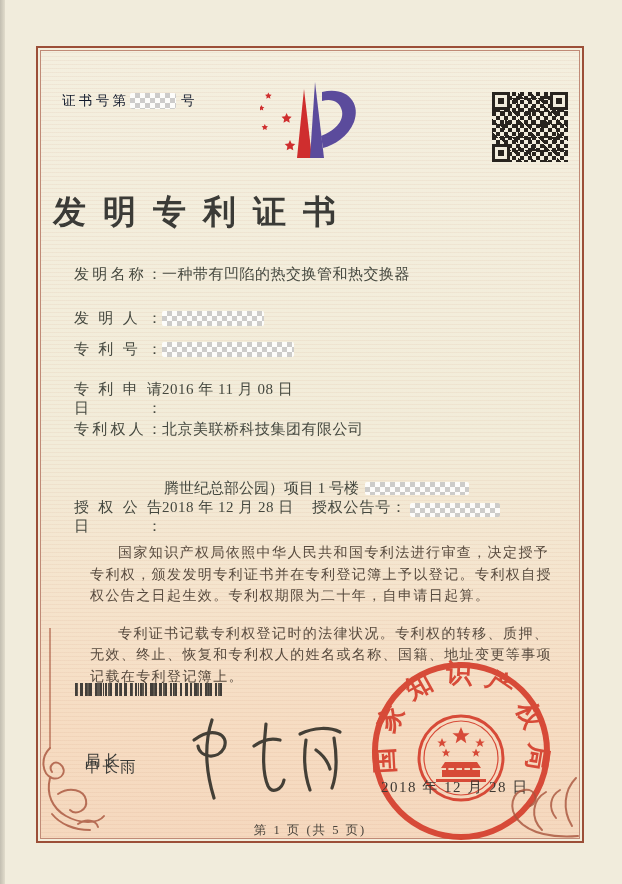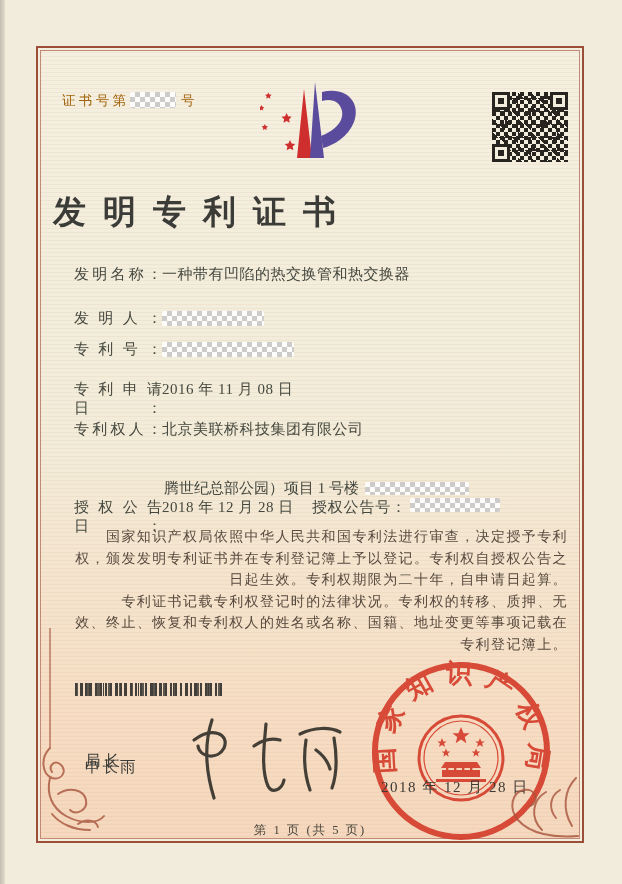--- a/index.html
+++ b/index.html
@@ -15,46 +15,46 @@
   
   .frame {
     position:absolute; left:36px; top:46px; width:548px; height:797px;
     border:2px solid #9c4f38; box-sizing:border-box;
     box-shadow: inset 0 0 0 2px #f3eedd, inset 0 0 0 3px #c08a76;
     background:
       repeating-linear-gradient(0deg, rgba(190,120,88,0.08) 0 1px, rgba(0,0,0,0) 1px 4px),
       linear-gradient(180deg,#f4efdf 0%,#f2ecd9 50%,#f5e4cd 68%,#f6dcc2 86%,#f5d8be 100%);
   }
 
-  .cert-no { position:absolute; left:62px; top:92px; font-size:13.5px; color:#a16207;
-    display:flex; }
+  .cert-no { position:absolute; left:62px; top:92px; font-size:13.5px; color:#0f172a;
+    display:flex; align-items:center; }
   .cert-no .pfx { display:inline-block; width:64px; text-align:justify; text-align-last:justify; }
   .cert-no .sfx { margin-left:5px; }
 
   .redact { display:inline-block; border-radius:2px; opacity:.9;
     background-image:
       linear-gradient(45deg,#c9c9c9 25%,transparent 25%,transparent 75%,#c9c9c9 75%),
       linear-gradient(45deg,#c9c9c9 25%,#ffffff 25%,#ffffff 75%,#c9c9c9 75%);
     background-size:10px 10px; background-position:0 0,5px 5px; }
 
   .title { position:absolute; left:36px; width:548px; top:190px; text-align:left;
     font-size:33px; font-weight:bold; color:#3b3b37; letter-spacing:17px; text-indent:17px; }
 
   .row { position:absolute; left:74px; display:flex; align-items:baseline;
     font-size:15px; color:#45483f; }
   .row .lbl { display:inline-block; width:88px; flex:none;
     text-align:justify; text-align-last:justify; }
   .row .val { letter-spacing:.5px; white-space:nowrap; }
   .addr2 { position:absolute; left:164px; font-size:15px; color:#45483f; display:flex; align-items:center; }
-  .grant2 { position:absolute; left:312px; display:flex; align-items:flex-start; font-size:15px; color:#45483f; }
+  .grant2 { position:absolute; left:312px; display:flex; align-items:flex-end; font-size:15px; color:#45483f; }
   .grant2 .lbl2 { display:inline-block; width:94px; text-align:justify; text-align-last:justify; }
 
   .paras { position:absolute; left:74px; top:526px; width:494px;
     font-size:14px; line-height:21.5px; color:#574a3e; letter-spacing:1.4px; }
-  .paras p { margin:0; text-indent:2em;text-align:right; }
+  .paras p { margin:16px; text-indent:2em; }
 
   .barcode { position:absolute; left:75px; top:683px; width:147px; height:13px;
     background:
       repeating-linear-gradient(90deg,#2b2a27 0 2px,rgba(0,0,0,0) 2px 5px),
       repeating-linear-gradient(90deg,#2b2a27 0 1px,rgba(0,0,0,0) 1px 7px),
       repeating-linear-gradient(90deg,rgba(43,42,39,.85) 0 3px,rgba(0,0,0,0) 3px 11px);
     opacity:.88; }
 
   .officer-title { position:absolute; left:85px; top:751px; font-size:15.5px;
     color:#3b3b37; letter-spacing:4px; font-family:"Liberation Sans",sans-serif; }

